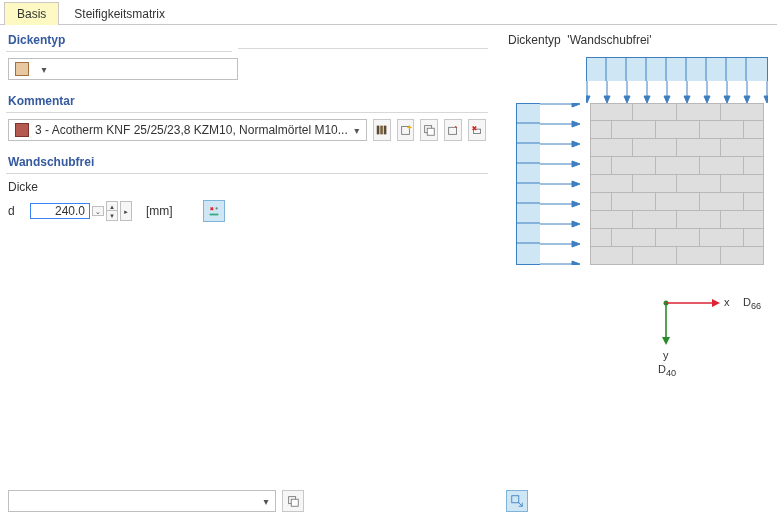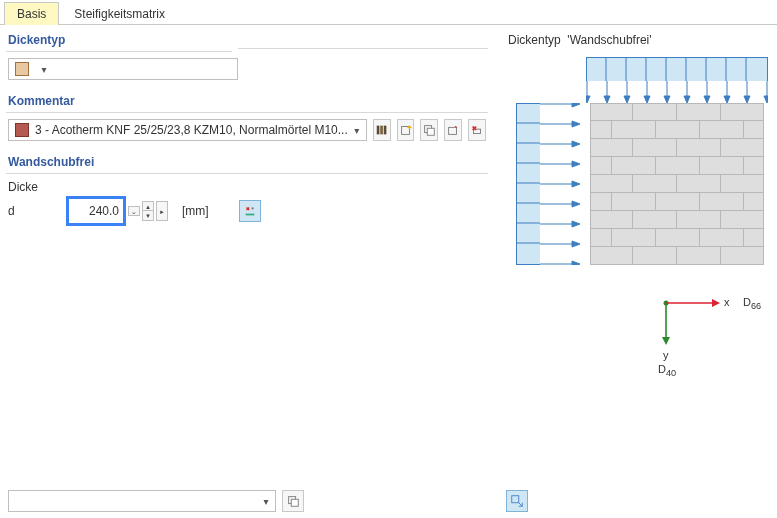--- a/index.html
+++ b/index.html
@@ -27,21 +27,21 @@
   .dropdown .text { flex:1; white-space:nowrap; overflow:hidden; text-overflow:ellipsis; }
   .dropdown .chev { width:18px; display:flex; align-items:center; justify-content:center; color:#555; font-size:10px; }
   .mat-row { display:flex; align-items:center; gap:6px; }
   .mat-drop { width:370px; }
   .iconbtn { width:22px; height:22px; border:1px solid #c8c8c8; background:#f6f6f6; display:flex; align-items:center; justify-content:center; cursor:pointer; }
   .iconbtn svg { width:14px; height:14px; }
   
   .prop-row { display:flex; align-items:center; gap:8px; margin-top:6px; }
   .prop-sym { width:14px; }
   .numbox { display:flex; align-items:center; height:22px; }
-  .numval { width:60px; height:30px; border:3px solid #3b82f6; display:flex; align-items:center; justify-content:flex-end; padding-right:4px;margin-left:36px; }
+  .numval { width:60px; height:16px; border:1px solid #3b82f6; display:flex; align-items:center; justify-content:flex-end; padding-right:4px; }
   .spin { display:flex; flex-direction:column; margin-left:2px; }
   .spinbtn { width:12px; height:10px; border:1px solid #bfbfbf; background:#f6f6f6; display:flex; align-items:center; justify-content:center; font-size:7px; line-height:1; cursor:pointer; color:#444; }
   .spinbtn + .spinbtn { border-top:none; }
   .spin2 { display:flex; flex-direction:column; margin-left:2px; }
   .unit { margin-left:6px; color:#333; }
   .iconbtn.sel { background:#cfe6f5; border-color:#7fb4d8; }
   
   .kommentar-area { margin-top:auto; }
   .kom-body { display:flex; align-items:center; gap:6px; padding:6px 2px 6px 2px; }
   .kom-drop { width:268px; }

